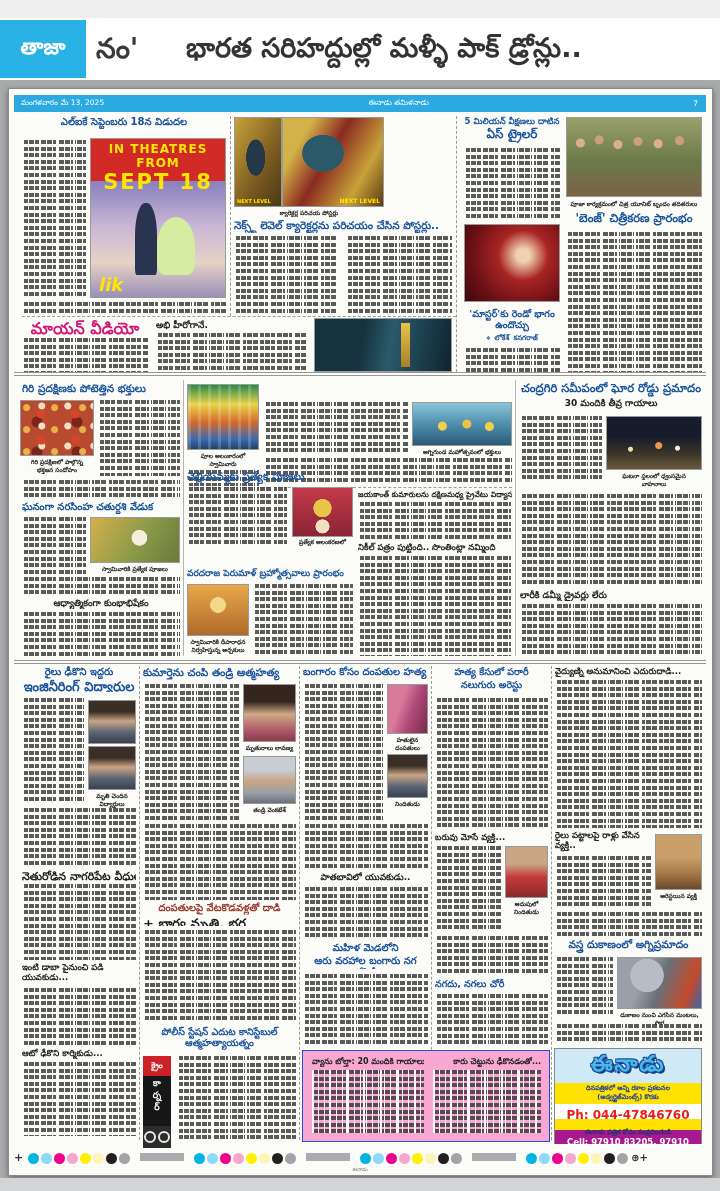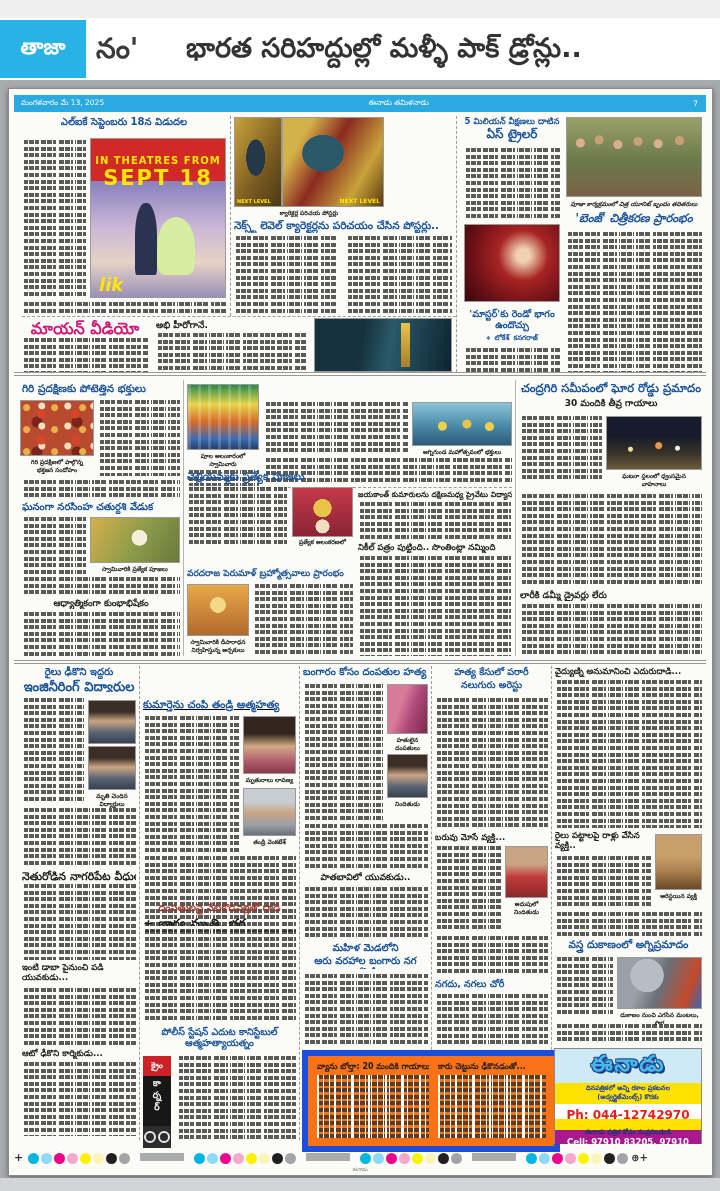--- a/index.html
+++ b/index.html
@@ -85,21 +85,21 @@
 
   <div class="abs vdash" style="left:230px;top:116px;height:200px;"></div>
   <div class="abs vdash" style="left:456px;top:116px;height:256px;"></div>
   <div class="abs hdash" style="left:22px;top:316px;width:434px;"></div>
 
   <div class="abs" style="left:22px;top:116px;width:204px;height:198px;">
     <div class="h1 ctr" style="font-size:10px;height:18px;">ఎల్‌ఐకే సెప్టెంబరు 18న విడుదల</div>
     <div class="sim abs" style="left:0;top:24px;width:64px;height:158px;"></div>
     <div class="ph ph-lik abs" style="left:68px;top:22px;width:136px;height:160px;">
       <div style="background:#d12a26;height:42px;text-align:center;">
-        <div style="color:#ffe600;font-size:10px;font-weight:bold;padding-top:16px;letter-spacing:1px;">IN THEATRES FROM</div>
+        <div style="color:#ffe600;font-size:12px;font-weight:bold;padding-top:3px;letter-spacing:1px;">IN THEATRES FROM</div>
         <div style="color:#ffe600;font-size:21px;font-weight:900;letter-spacing:2px;">SEPT 18</div>
       </div>
       <div class="abs" style="left:44px;top:64px;width:22px;height:72px;background:#2a3450;border-radius:45% 45% 8% 8%;"></div>
       <div class="abs" style="left:66px;top:78px;width:38px;height:58px;background:#d6eca0;border-radius:50% 50% 20% 20%;"></div>
       <div class="abs" style="left:8px;bottom:2px;color:#ffe600;font-size:18px;font-weight:900;font-style:italic;">lik</div>
     </div>
     <div class="sim abs" style="left:0;top:186px;width:204px;height:12px;"></div>
   </div>
 
   <div class="abs" style="left:22px;top:320px;width:126px;height:52px;">
@@ -132,21 +132,21 @@
     <div class="h1 ctr" style="font-size:12px;height:16px;">ఏస్ ట్రైలర్</div>
     <div class="sim abs" style="left:0;top:32px;width:96px;height:72px;"></div>
     <div class="ph ph-red abs" style="left:0;top:108px;width:96px;height:78px;"></div>
   </div>
   <div class="abs" style="left:464px;top:308px;width:96px;height:64px;">
     <div class="h1 ctr" style="font-size:9.5px;height:26px;">'మాస్టర్'కు రెండో భాగం ఉందొచ్చు</div>
     <div class="ctr" style="font-size:7px;font-weight:bold;color:#19539c;height:9px;overflow:hidden;font-family:Liberation Mono, monospace;">❖ లోకేశ్ కనగరాజ్</div>
     <div class="sim abs" style="left:0;top:40px;width:96px;height:24px;"></div>
   </div>
 
-  <div class="abs" style="left:566px;top:116px;width:136px;height:256px;font-style:italic;">
+  <div class="abs" style="left:566px;top:116px;width:136px;height:256px;">
     <div class="ph ph-group abs" style="left:0;top:1px;width:136px;height:80px;"></div>
     <div class="cap abs" style="left:0;top:84px;width:136px;">పూజా కార్యక్రమంలో చిత్ర యూనిట్ బృందం తదితరులు</div>
     <div class="h1 ctr" style="position:absolute;left:0;top:96px;width:136px;height:16px;font-size:11.5px;">'బెంజ్' చిత్రీకరణ ప్రారంభం</div>
     <div class="sim abs" style="left:0;top:116px;width:136px;height:140px;"></div>
   </div>
 
   <div class="abs rule" style="left:14px;top:372px;width:692px;"></div>
 
   <div class="abs vsolid" style="left:183px;top:380px;height:276px;"></div>
   <div class="abs vsolid" style="left:515px;top:380px;height:276px;"></div>
@@ -242,21 +242,21 @@
   </div>
   <div class="abs" style="left:22px;top:962px;width:114px;height:84px;">
     <div class="sub" style="font-size:8.5px;height:22px;">ఇంటి డాబా పైనుంచి పడి యువకుడు...</div>
     <div class="sim abs" style="left:0;top:26px;width:114px;height:58px;"></div>
   </div>
   <div class="abs" style="left:22px;top:1048px;width:114px;height:90px;">
     <div class="sub" style="font-size:8.5px;height:11px;white-space:nowrap;">ఆటో ఢీకొని కార్మికుడు...</div>
     <div class="sim abs" style="left:0;top:14px;width:114px;height:74px;"></div>
   </div>
 
-  <div class="abs" style="left:143px;top:698px;width:153px;height:234px;text-decoration:underline;">
+  <div class="abs" style="left:143px;top:666px;width:153px;height:234px;">
     <div class="h1" style="font-size:10.5px;height:15px;white-space:nowrap;">కుమార్తెను చంపి తండ్రి ఆత్మహత్య</div>
     <div class="sim abs" style="left:0;top:18px;width:96px;height:136px;"></div>
     <div class="ph ph-girl abs" style="left:100px;top:18px;width:53px;height:58px;"></div>
     <div class="cap abs" style="left:100px;top:78px;width:53px;">మృతురాలు లావణ్య</div>
     <div class="ph ph-old abs" style="left:100px;top:90px;width:53px;height:48px;"></div>
     <div class="cap abs" style="left:100px;top:140px;width:53px;">తండ్రి వెంకటేశ్</div>
     <div class="sim abs" style="left:0;top:158px;width:153px;height:76px;"></div>
   </div>
   <div class="abs" style="left:143px;top:902px;width:153px;height:122px;">
     <div class="h1 mar ctr" style="font-size:10px;height:14px;">దంపతులపై వేటకొడవళ్లతో దాడి</div>
@@ -308,21 +308,21 @@
     <div class="sim abs" style="left:0;top:14px;width:66px;height:86px;"></div>
     <div class="ph ph-redshirt abs" style="left:70px;top:14px;width:43px;height:52px;"></div>
     <div class="cap abs" style="left:70px;top:68px;width:43px;height:16px;">అదుపులో నిందితుడు</div>
     <div class="sim abs" style="left:0;top:104px;width:113px;height:40px;"></div>
   </div>
   <div class="abs" style="left:435px;top:978px;width:113px;height:68px;">
     <div class="h1" style="font-size:9.5px;height:13px;white-space:nowrap;">నగదు, నగలు చోరీ</div>
     <div class="sim abs" style="left:0;top:16px;width:113px;height:52px;"></div>
   </div>
 
-  <div class="abs" style="left:302px;top:1050px;width:246px;height:90px;background:#f97316;border:6px solid #1d4ed8;">
+  <div class="abs" style="left:302px;top:1050px;width:246px;height:90px;background:#f9a8d4;border:1px solid #1d4ed8;text-align:right;">
     <div class="abs" style="left:9px;top:6px;width:112px;height:78px;">
       <div class="sub" style="font-size:8px;height:10px;white-space:nowrap;">వ్యాను బోల్తా: 20 మందికి గాయాలు</div>
       <div class="sim abs" style="left:0;top:13px;width:112px;height:63px;"></div>
     </div>
     <div class="abs" style="left:130px;top:6px;width:108px;height:78px;">
       <div class="sub" style="font-size:8px;height:10px;white-space:nowrap;">కారు చెట్టును ఢీకొనడంతో...</div>
       <div class="sim abs" style="left:0;top:13px;width:108px;height:63px;"></div>
     </div>
   </div>
 
@@ -347,21 +347,21 @@
 
   <div class="abs" style="left:554px;top:1048px;width:148px;height:96px;border:1px solid #888;box-sizing:border-box;">
     <div style="background:#cfe9f7;height:34px;display:flex;align-items:center;justify-content:center;">
       <span style="font-size:22px;font-weight:900;color:#4db8e8;letter-spacing:2px;text-shadow:-1px -1px 0 #1a4e9c,1px -1px 0 #1a4e9c,-1px 1px 0 #1a4e9c,1px 1px 0 #1a4e9c,2px 2px 0 #13386e;">ఈనాడు</span>
     </div>
     <div style="background:#ffe200;height:20px;text-align:center;color:#1539a8;font-weight:bold;font-size:6.5px;line-height:9px;padding-top:1px;">
       <div>దినపత్రికలో అన్ని రకాల ప్రకటనల</div>
       <div>(అడ్వర్టైజ్‌మెంట్స్) కొరకు</div>
     </div>
     <div style="background:#fff;height:15px;text-align:center;">
-      <span style="color:#e8201a;font-weight:900;font-size:12px;line-height:15px;">Ph: 044-12742970</span>
+      <span style="color:#e8201a;font-weight:900;font-size:12px;line-height:15px;">Ph: 044-47846760</span>
     </div>
     <div style="background:#ffe200;height:11px;text-align:center;">
       <span style="color:#13386e;font-weight:bold;font-size:6.5px;line-height:11px;">ఈనాడు పత్రిక కోసం సంప్రదించండి</span>
     </div>
     <div style="background:#a8188e;height:14px;text-align:center;">
       <span style="color:#fff;font-weight:bold;font-size:8.5px;line-height:14px;">Cell: 97910 83205, 97910 74993</span>
     </div>
   </div>
 
   <div class="abs" style="left:14px;top:1150px;width:692px;height:14px;display:flex;align-items:center;">

